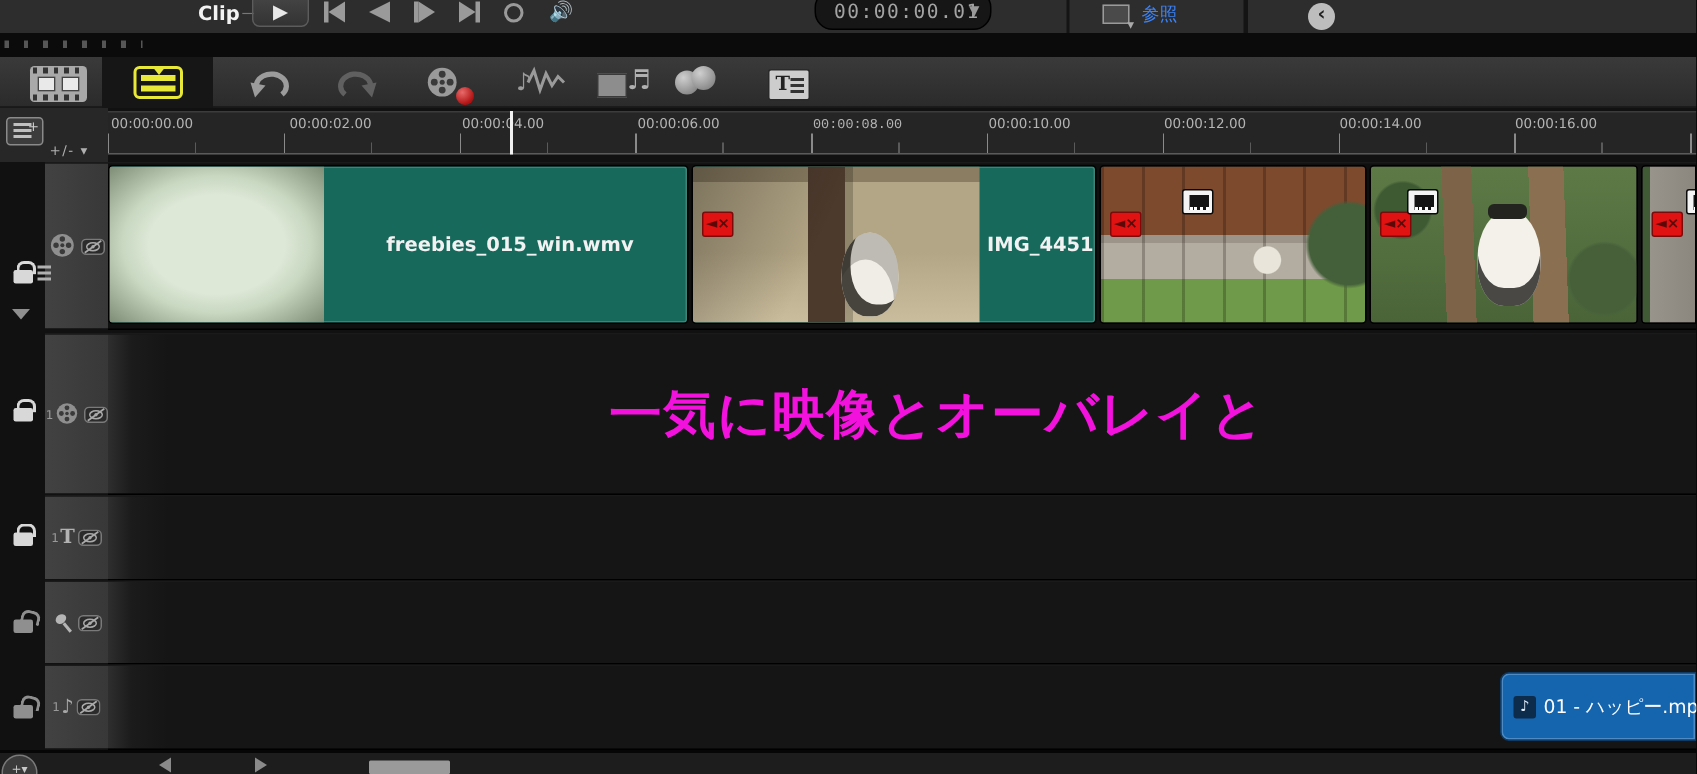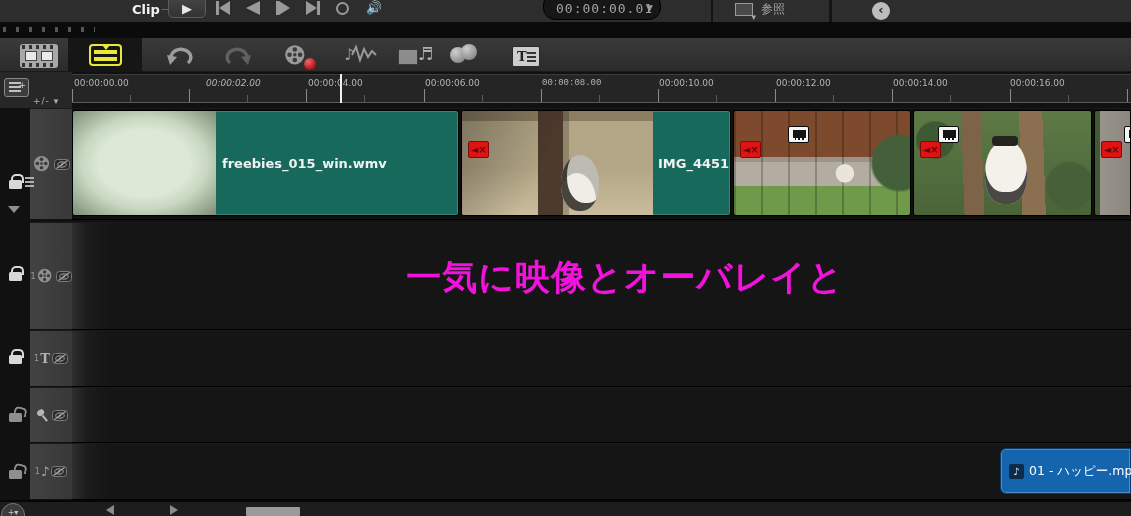--- a/index.html
+++ b/index.html
@@ -28,21 +28,21 @@
   .t-spk { font-size:13px; color:#9a9a9a; }
   .timecode { left:543px; top:-7px; width:118px; height:27px; background:#161616;
     border:1px solid #000; border-radius:12px; }
   .timecode .tc-text { position:absolute; left:12px; top:7px; font-family:"DejaVu Sans Mono",monospace;
     font-size:13px; letter-spacing:1px; color:#a3a3a3; }
   .timecode .tc-caret { position:absolute; right:7px; top:9px; font-size:9px; color:#999; }
   .vsep { top:0; width:2px; height:22px; background:#141414; }
   .browse { left:735px; top:1px; display:flex; align-items:center; gap:8px; }
   .browse-icon { position:relative; width:18px; height:13px; border:1px solid #9a9a9a; background:#4a4a4a; }
   .browse-icon::after { content:"▾"; position:absolute; right:-4px; bottom:-7px; color:#aaa; font-size:9px; }
-  .browse-label { font-size:12px; color:#a3a3a3;text-align:right; }
+  .browse-label { font-size:12px; color:#3b82f6;text-align:right; }
   .collapse-btn { left:872px; top:2px; width:18px; height:18px; border-radius:50%;
     background:#bdbdbd; color:#222; font-size:13px; font-weight:bold;
     text-align:center; line-height:16px; }
 
   
   .gripstrip { left:0; top:22px; width:1131px; height:16px; background:#0b0b0b; }
   .grip-dots { left:3px; top:27px; width:92px; height:5px;
     background:repeating-linear-gradient(90deg,#565656 0 3px,transparent 3px 13px); }
 
   
@@ -117,21 +117,21 @@
   .side-list { position:absolute; left:25px; width:9px; height:2px; background:#b0b0b0;
     box-shadow:0 4px 0 #b0b0b0, 0 8px 0 #b0b0b0; }
   .side-caret { position:absolute; left:8px; width:0; height:0; border-left:6px solid transparent;
     border-right:6px solid transparent; border-top:7px solid #8f8f8f; }
 
   
   .clip { position:absolute; top:110px; height:106px; border:1px solid #000; border-radius:3px;
     box-shadow:inset 0 0 0 1px rgba(255,255,255,.18); overflow:hidden; display:flex; z-index:3; }
   .clip-label { color:#f2f2f2; font-size:13px; align-self:center; white-space:nowrap; }
   .thumb { height:100%; flex:none; position:relative; }
-  .teal-fill { flex:1; display:flex; padding-left:6px; }
+  .teal-fill { flex:1; display:flex; padding-left:6px;justify-content:center; }
   .thumb-vignette { background:radial-gradient(ellipse at 50% 50%, #dde8d6 0 45%, #c8d8c1 62%, #7c8c75 100%); }
   .thumb-catpost { background:
     linear-gradient(115deg, rgba(0,0,0,.30), transparent 45%),
     linear-gradient(90deg, transparent 0 40%, #4c3a2c 40% 53%, rgba(0,0,0,.2) 53% 56%, transparent 56%),
     linear-gradient(180deg,#8a7d62 0 10%, #b3a686 10% 55%, #cabd9d 100%); }
   .thumb-catpost::before { content:""; position:absolute; left:52%; top:42%; width:38px; height:56px;
     background:#f0ede6; border-radius:50% 50% 45% 45%;
     box-shadow:inset 6px -8px 0 rgba(40,38,30,.85), inset -3px 18px 0 rgba(40,38,30,.25); }
   .thumb-catwall { background:
     radial-gradient(circle 16px at 63% 60%, #e9e5da 0 55%, transparent 60%),
@@ -272,21 +272,21 @@
   </div>
   <div class="abs plusminus">
     <span>+/-</span>
     <span>▾</span>
   </div>
 
   <div class="abs ruler">
     <div class="minors"></div>
     <div class="majors"></div>
     <span class="tick-label" style="left:2px;">00:00:00.00</span>
-    <span class="tick-label" style="left:134px;font-style:italic;">00:00:02.00</span>
+    <span class="tick-label" style="left:121px;">00:00:02.00</span>
     <span class="tick-label" style="left:236px;">00:00:04.00</span>
     <span class="tick-label" style="left:353px;">00:00:06.00</span>
     <span class="tick-label" style="left:470px;font-family:Liberation Mono, monospace;">00:00:08.00</span>
     <span class="tick-label" style="left:587px;text-align:center;">00:00:10.00</span>
     <span class="tick-label" style="left:704px;">00:00:12.00</span>
     <span class="tick-label" style="left:821px;">00:00:14.00</span>
     <span class="tick-label" style="left:938px;">00:00:16.00</span>
   </div>
   <div class="abs playhead"></div>
 

